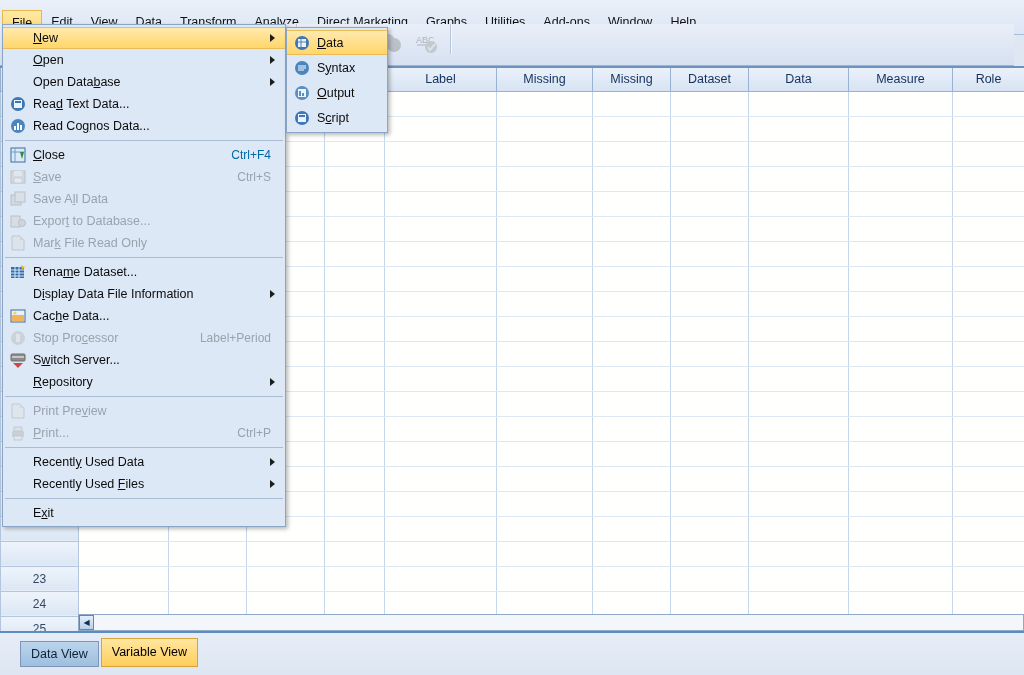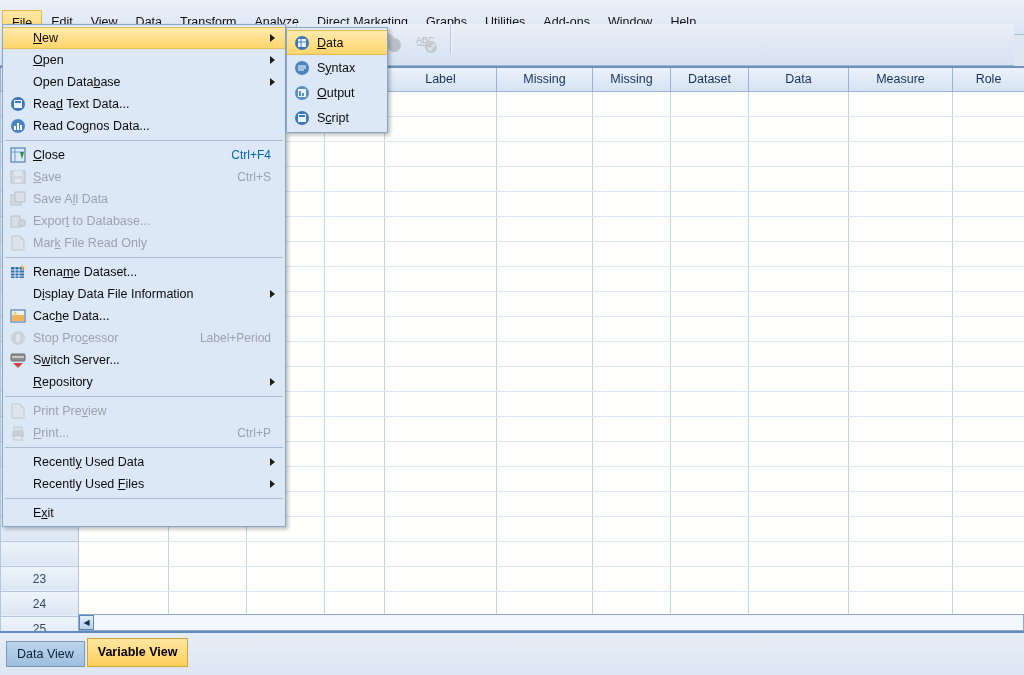--- a/index.html
+++ b/index.html
@@ -72,29 +72,29 @@
   .hscroll .thumbleft {
     width: 15px; height: 15px; background: linear-gradient(to bottom,#e4eefa,#b9d0ea);
     border: 1px solid #5b87bb; display: flex; align-items: center; justify-content: center;
     font-size: 8px; color: #12314f;
   }
   .botbar {
     position: absolute; left: 0; top: 631px; width: 1024px; height: 44px;
     background: linear-gradient(to bottom, #e6edf7 0%, #dde6f2 100%);
     border-top: 2px solid #5f8cc0;
   }
-  .vtabs { position: absolute; left: 6px; top: 638px; display: flex; align-items: flex-end; }
+  .vtabs { position: absolute; left: 20px; top: 638px; display: flex; align-items: flex-end; }
   .vtab {
     height: 26px; line-height: 24px; padding: 0 10px; font-size: 12.5px;
     border: 1px solid #7e95b5; margin-right: 2px; cursor: default; color: #000;
   }
   .vtab.data { background: linear-gradient(to bottom,#bcd4ec,#9dbfe0); color:#0e2238; }
   .vtab.active {
     background: linear-gradient(to bottom, #ffe6a0 0%, #ffcf5c 100%);
-    border-color: #d6a53a; font-weight: bold; height: 29px; line-height: 27px;
+    border-color: #d6a53a; font-weight: normal; height: 29px; line-height: 27px;
   }
 
   
   .menu {
     position: absolute; background: #dde8f6;
     border: 1px solid #8aa6c6; box-shadow: 2px 2px 4px rgba(0,0,0,.28);
     padding: 2px 0; z-index: 50;
   }
   #file-menu { top: 24px; left: 2px; width: 284px; }
   #new-submenu { top: 27px; left: 286px; width: 102px; }

